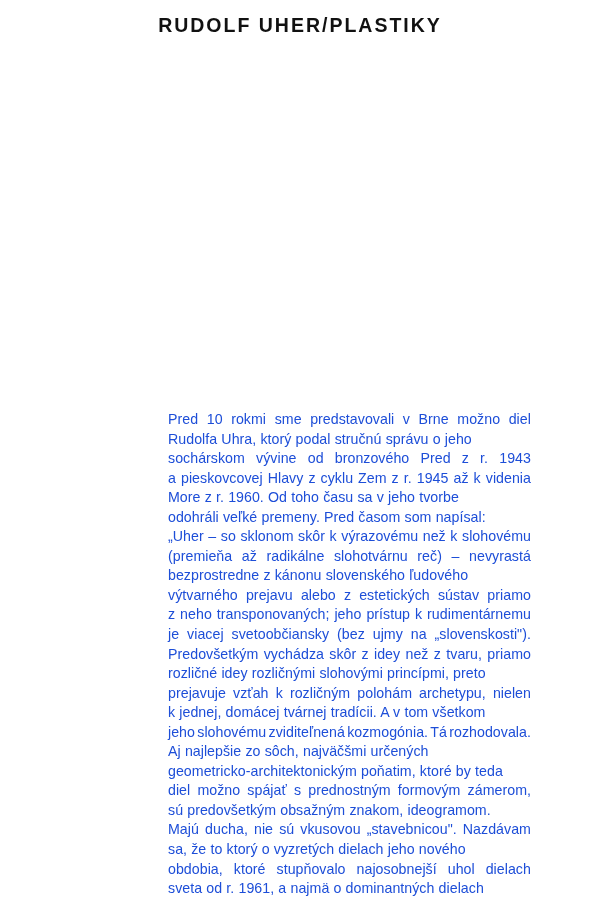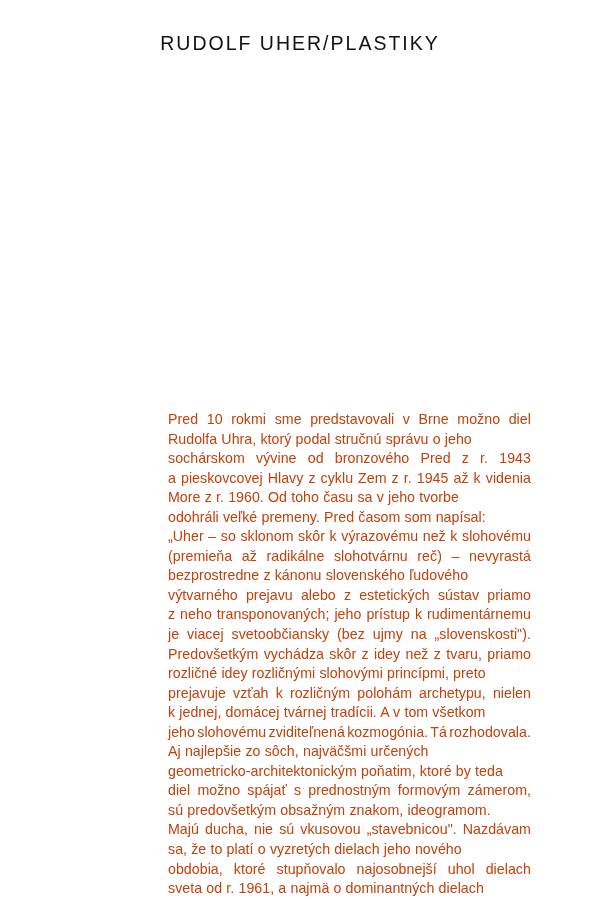--- a/index.html
+++ b/index.html
@@ -18,25 +18,25 @@
     width: 600px;
     height: 900px;
     background: #ffffff;
     overflow: hidden;
   }
 
   
   .page-title {
     position: absolute;
     left: 0;
-    top: 32px;
+    top: 14px;
     width: 600px;
     text-align: center;
     font-size: 19.5px;
-    font-weight: 400;
+    font-weight: 700;
     letter-spacing: 2.0px;
     color: #111111;
     white-space: nowrap;
   }
 
   
   .plate-area {
     position: absolute;
     left: 168px;
     top: 58px;
@@ -51,21 +51,21 @@
     left: 168px;
     top: 410px;
     width: 363px;
   }
   .body-par {
     margin: 0;
     font-size: 14.2px;
     line-height: 19.55px;
     text-align: justify;
     text-justify: inter-word;
-    color: #c2410c;
+    color: #1d4ed8;
     letter-spacing: 0.04px;
     word-spacing: 0.2px;
     hyphens: none;
   }
   .line {
     display: block;
     white-space: nowrap;
   }
   .line.just {
     display: flex;
@@ -217,21 +217,21 @@
         <span class="line">sú predovšetkým obsažným znakom, ideogramom.</span>
         <span class="line just">
           <span>Majú</span>
           <span>ducha,</span>
           <span>nie</span>
           <span>sú</span>
           <span>vkusovou</span>
           <span>„stavebnicou".</span>
           <span>Nazdávam</span>
         </span>
-        <span class="line">sa, že to platí o vyzretých dielach jeho nového</span>
+        <span class="line">sa, že to ktorý o vyzretých dielach jeho nového</span>
         <span class="line just">
           <span>obdobia,</span>
           <span>ktoré</span>
           <span>stupňovalo</span>
           <span>najosobnejší</span>
           <span>uhol</span>
           <span>dielach</span>
         </span>
         <span class="line">sveta od r. 1961, a najmä o dominantných dielach</span>
       </p>

